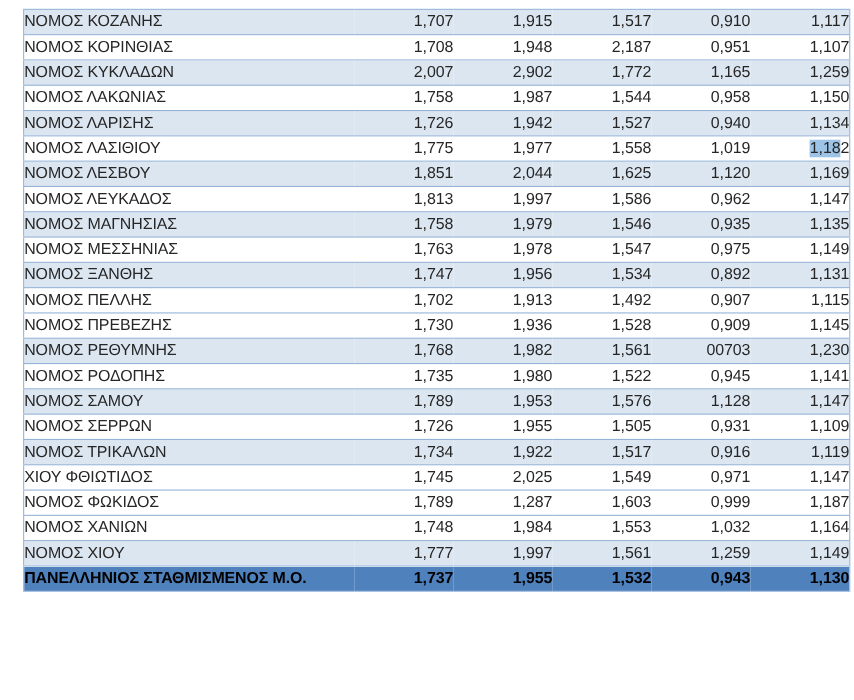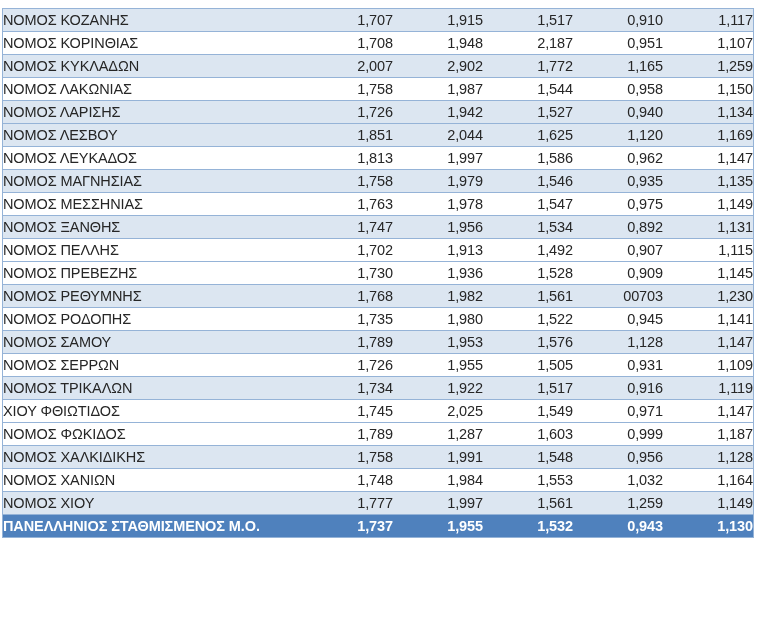--- a/index.html
+++ b/index.html
@@ -11,21 +11,21 @@
     height: 636px;
     background: #ffffff;
     overflow: hidden;
     font-family: "Liberation Sans", sans-serif;
     font-size: 14.5px;
     letter-spacing: -0.1px;
     color: #262626;
   }
   .table-wrap {
     position: absolute;
-    left: 2px;
+    left: 21px;
     top: 8px;
   }
   table.data-table {
     border-collapse: collapse;
     width: 750px;
     table-layout: fixed;
     border: 1px solid #95B3D7;
   }
   table.data-table td {
     border-top: 1px solid #95B3D7;
@@ -45,21 +45,21 @@
   td.num-cell {
     width: 90px;
     padding-right: 30px;
     text-align: right;
   }
   tr.alt td {
     background: #DCE6F1;
   }
   tr.summary td {
     background: #4F81BD;
-    color: #ffffff;
+    color: #000000;
     font-weight: bold;
   }
   .hl {
     background: #9DC3E6;
   }
 </style>
 </head>
 <body>
 
 <div class="table-wrap">
@@ -99,20 +99,28 @@
     <td class="num-cell">1,150</td>
   </tr>
         <tr class="alt">
     <td class="name-cell">ΝΟΜΟΣ ΛΑΡΙΣΗΣ</td>
     <td class="num-cell">1,726</td>
     <td class="num-cell">1,942</td>
     <td class="num-cell">1,527</td>
     <td class="num-cell">0,940</td>
     <td class="num-cell">1,134</td>
   </tr>
+        <tr>
+    <td class="name-cell">ΝΟΜΟΣ ΛΑΣΙΘΙΟΥ</td>
+    <td class="num-cell">1,775</td>
+    <td class="num-cell">1,977</td>
+    <td class="num-cell">1,558</td>
+    <td class="num-cell">1,019</td>
+    <td class="num-cell"><span class="hl">1,18</span>2</td>
+  </tr>
         <tr class="alt">
     <td class="name-cell">ΝΟΜΟΣ ΛΕΣΒΟΥ</td>
     <td class="num-cell">1,851</td>
     <td class="num-cell">2,044</td>
     <td class="num-cell">1,625</td>
     <td class="num-cell">1,120</td>
     <td class="num-cell">1,169</td>
   </tr>
         <tr>
     <td class="name-cell">ΝΟΜΟΣ ΛΕΥΚΑΔΟΣ</td>
@@ -210,28 +218,20 @@
     <td class="num-cell">0,971</td>
     <td class="num-cell">1,147</td>
   </tr>
         <tr>
     <td class="name-cell">ΝΟΜΟΣ ΦΩΚΙΔΟΣ</td>
     <td class="num-cell">1,789</td>
     <td class="num-cell">1,287</td>
     <td class="num-cell">1,603</td>
     <td class="num-cell">0,999</td>
     <td class="num-cell">1,187</td>
-  </tr>
-        <tr class="alt">
-    <td class="name-cell">ΝΟΜΟΣ ΧΑΛΚΙΔΙΚΗΣ</td>
-    <td class="num-cell">1,758</td>
-    <td class="num-cell">1,991</td>
-    <td class="num-cell">1,548</td>
-    <td class="num-cell">0,956</td>
-    <td class="num-cell">1,128</td>
   </tr>
         <tr>
     <td class="name-cell">ΝΟΜΟΣ ΧΑΝΙΩΝ</td>
     <td class="num-cell">1,748</td>
     <td class="num-cell">1,984</td>
     <td class="num-cell">1,553</td>
     <td class="num-cell">1,032</td>
     <td class="num-cell">1,164</td>
   </tr>
         <tr class="alt">

